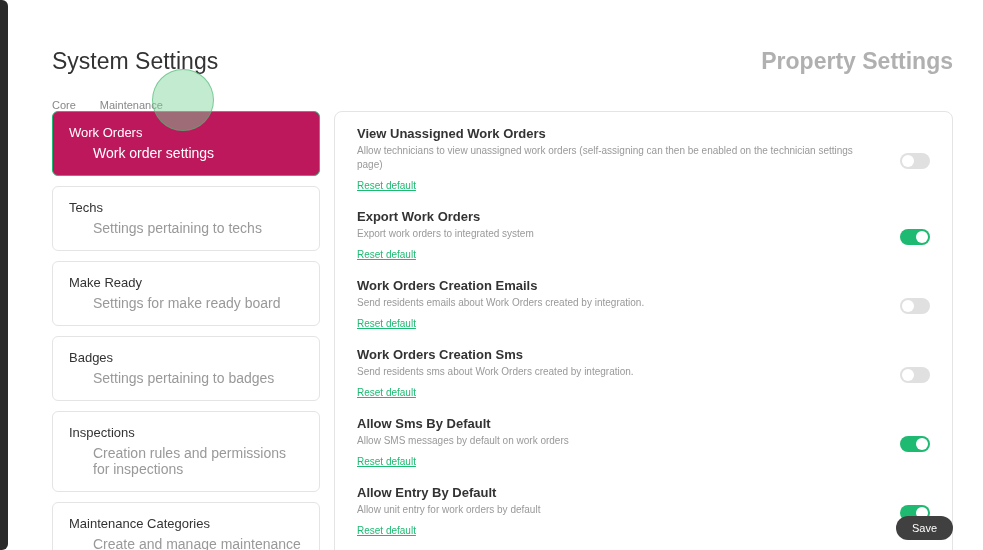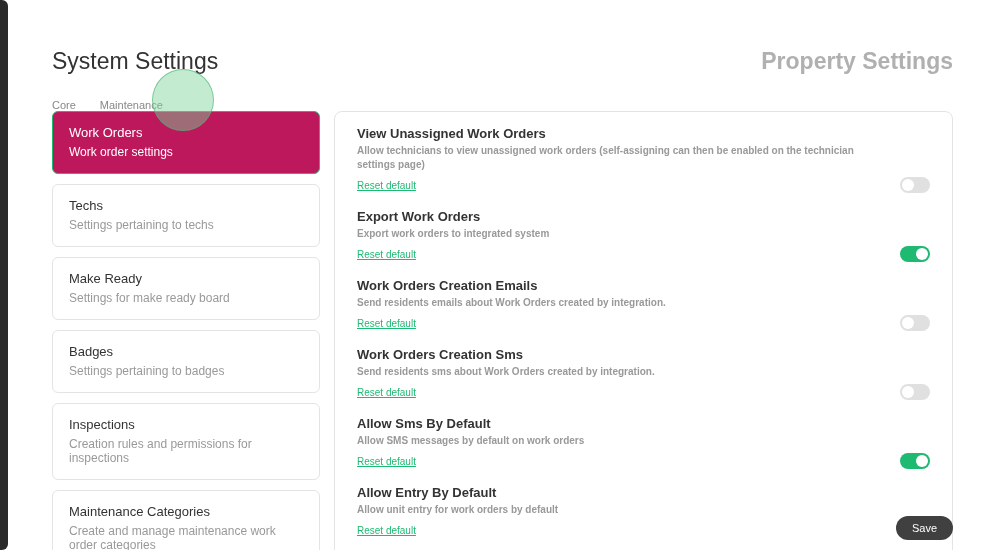--- a/index.html
+++ b/index.html
@@ -79,55 +79,55 @@
       background: #be185d;
       border-color: #1fba72;
       color: #fff;
     }
     .side-item-title {
       font-size: 13px;
       font-weight: 500;
       margin-bottom: 5px;
     }
     .side-item-sub {
-      font-size: 12px;
+      font-size: 14px;
       color: #999;
+      margin-left: 24px;
     }
     .side-item.active .side-item-sub {
       color: #fff;
     }
     .panel {
       flex: 1;
       background: #fff;
       border: 1px solid #e4e4e4;
       border-radius: 8px;
       padding: 14px 22px;
     }
     .setting-row {
       display: flex;
       justify-content: space-between;
-      align-items: flex-end;
+      align-items: center;
       margin-bottom: 16px;
     }
     .setting-text {
       flex: 1;
       padding-right: 20px;
     }
     .setting-title {
       font-size: 13px;
       font-weight: 600;
       color: #333;
       margin-bottom: 3px;
     }
     .setting-desc {
       font-size: 10px;
       color: #999;
       line-height: 1.4;
       margin-bottom: 3px;
-      font-weight: bold;
     }
     .reset-link {
       font-size: 10px;
       color: #1fba72;
       text-decoration: underline;
       cursor: pointer;
     }
     .toggle {
       width: 30px;
       height: 16px;

